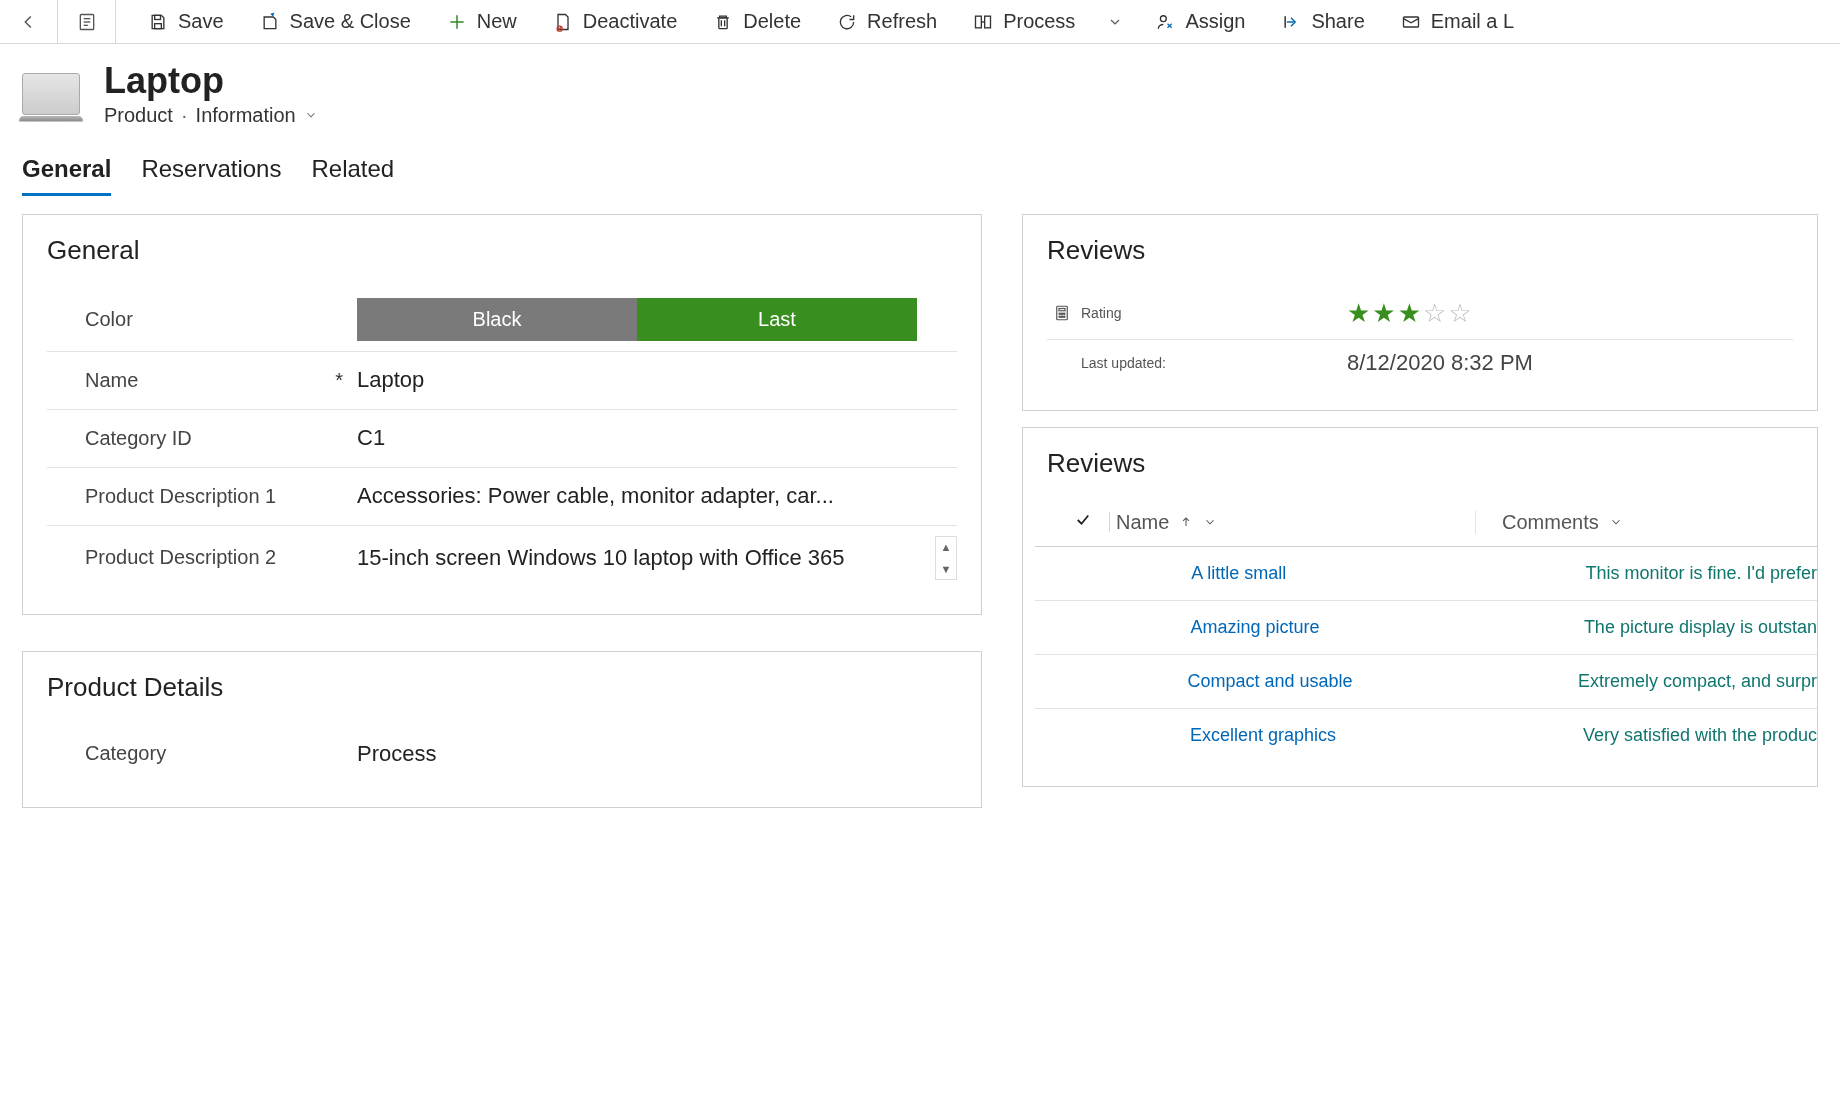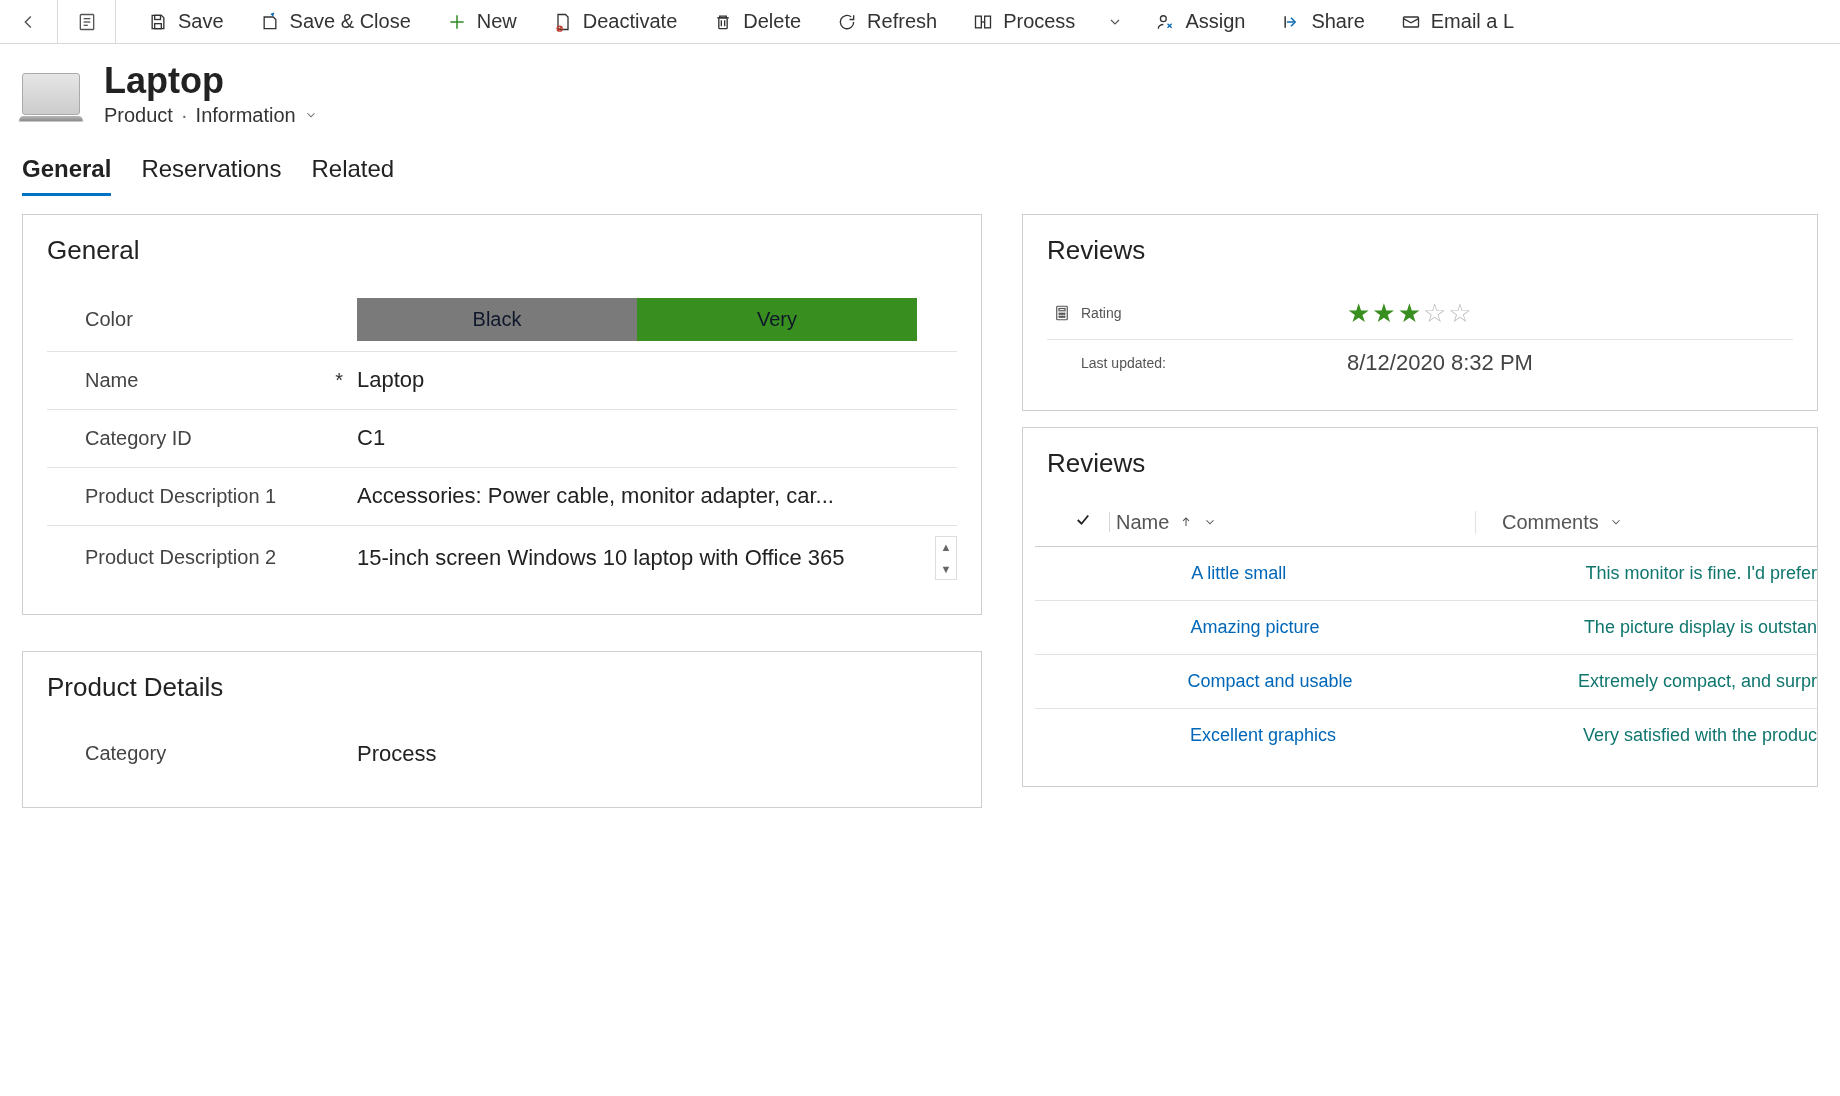--- a/index.html
+++ b/index.html
@@ -155,21 +155,21 @@
     flex:1; display:flex; align-items:center; justify-content:center;
     font-size:11px; color:#666;
   }
 
   
   .optset { display: flex; width: 560px; }
   .opt {
     flex: 1;
     text-align: center;
     padding: 10px 0;
-    color: #0f172a;
+    color: #ffffff;
     font-size: 20px;
     font-weight: 400;
     cursor: pointer;
   }
   .opt.black { background: #7a7a7a; }
   .opt.white { background: #388e1f; }
 
   
   .rv-row {
     display: flex;
@@ -374,21 +374,21 @@
   <div class="col-left">
 
     <div class="card">
       <h2>General</h2>
 
       <div class="frow" style="border-bottom:1px solid #e2e2e2;">
         <div class="flabel">Color</div>
         <div class="fval">
           <div class="optset">
             <div class="opt black">Black</div>
-            <div class="opt white">Very</div>
+            <div class="opt white">Last</div>
           </div>
         </div>
       </div>
 
       <div class="frow">
         <div class="flabel">
           <span>Name</span>
           <span class="req">*</span>
         </div>
         <div class="fval">Laptop</div>

